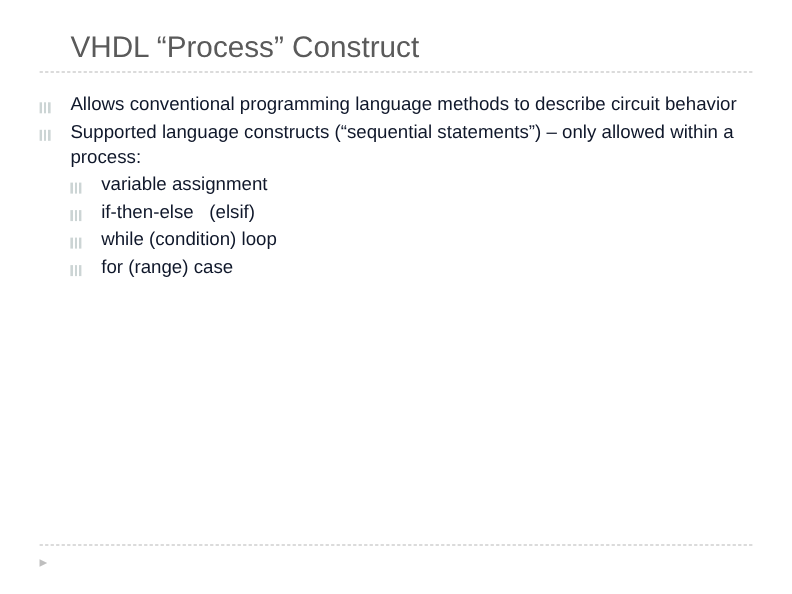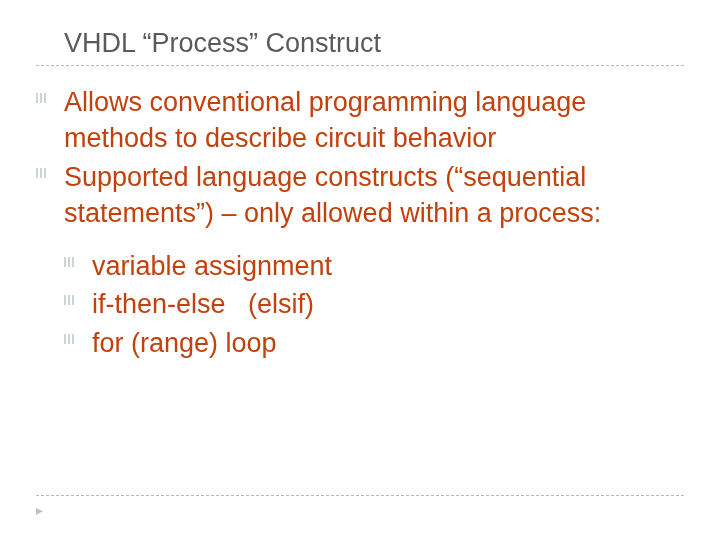--- a/index.html
+++ b/index.html
@@ -21,44 +21,44 @@
     color: #5a5a5a;
     margin-bottom: 6px;
     margin-left: 28px;
   }
   .hr-top {
     border: none;
     border-top: 1.5px dashed #b8b8b8;
     margin: 2px 0 18px 0;
   }
   .content {
-    font-size: 27px;
+    font-size: 17px;
     line-height: 1.35;
-    color: #c2410c;
+    color: #0f172a;
   }
   .top-list, .sub-list {
     list-style: none;
   }
   .top-list > li {
     position: relative;
     padding-left: 28px;
     margin-bottom: 2px;
   }
   .top-list > li::before {
     content: "";
     position: absolute;
     left: 0;
     top: 9px;
     width: 10px;
     height: 10px;
     background: linear-gradient(90deg, #9aa 0 2px, transparent 2px 4px, #9aa 4px 6px, transparent 6px 8px, #9aa 8px 10px);
     opacity: 0.5;
   }
   .sub-list {
-    margin-top: 16px;
+    margin-top: 2px;
   }
   .sub-list > li {
     position: relative;
     padding-left: 28px;
     margin-bottom: 2px;
   }
   .sub-list > li::before {
     content: "";
     position: absolute;
     left: 0;
@@ -95,21 +95,22 @@
   <div class="content">
     <ul class="top-list">
       <li>
         <span>Allows conventional programming language methods to describe circuit behavior</span>
       </li>
       <li>
         <span>Supported language constructs (“sequential statements”) – only allowed within a process:</span>
         <ul class="sub-list">
           <li><span>variable assignment</span></li>
           <li><span>if-then-else&nbsp;&nbsp;&nbsp;(elsif)</span></li>
-          <li><span>for (range) loop</span></li>
+          <li><span>while (condition) loop</span></li>
+          <li><span>for (range) case</span></li>
         </ul>
       </li>
     </ul>
   </div>
 </div>
 
 <div class="hr-bottom-wrap">
   <hr class="hr-bottom">
 </div>
 <div class="footer-mark">▸</div>

